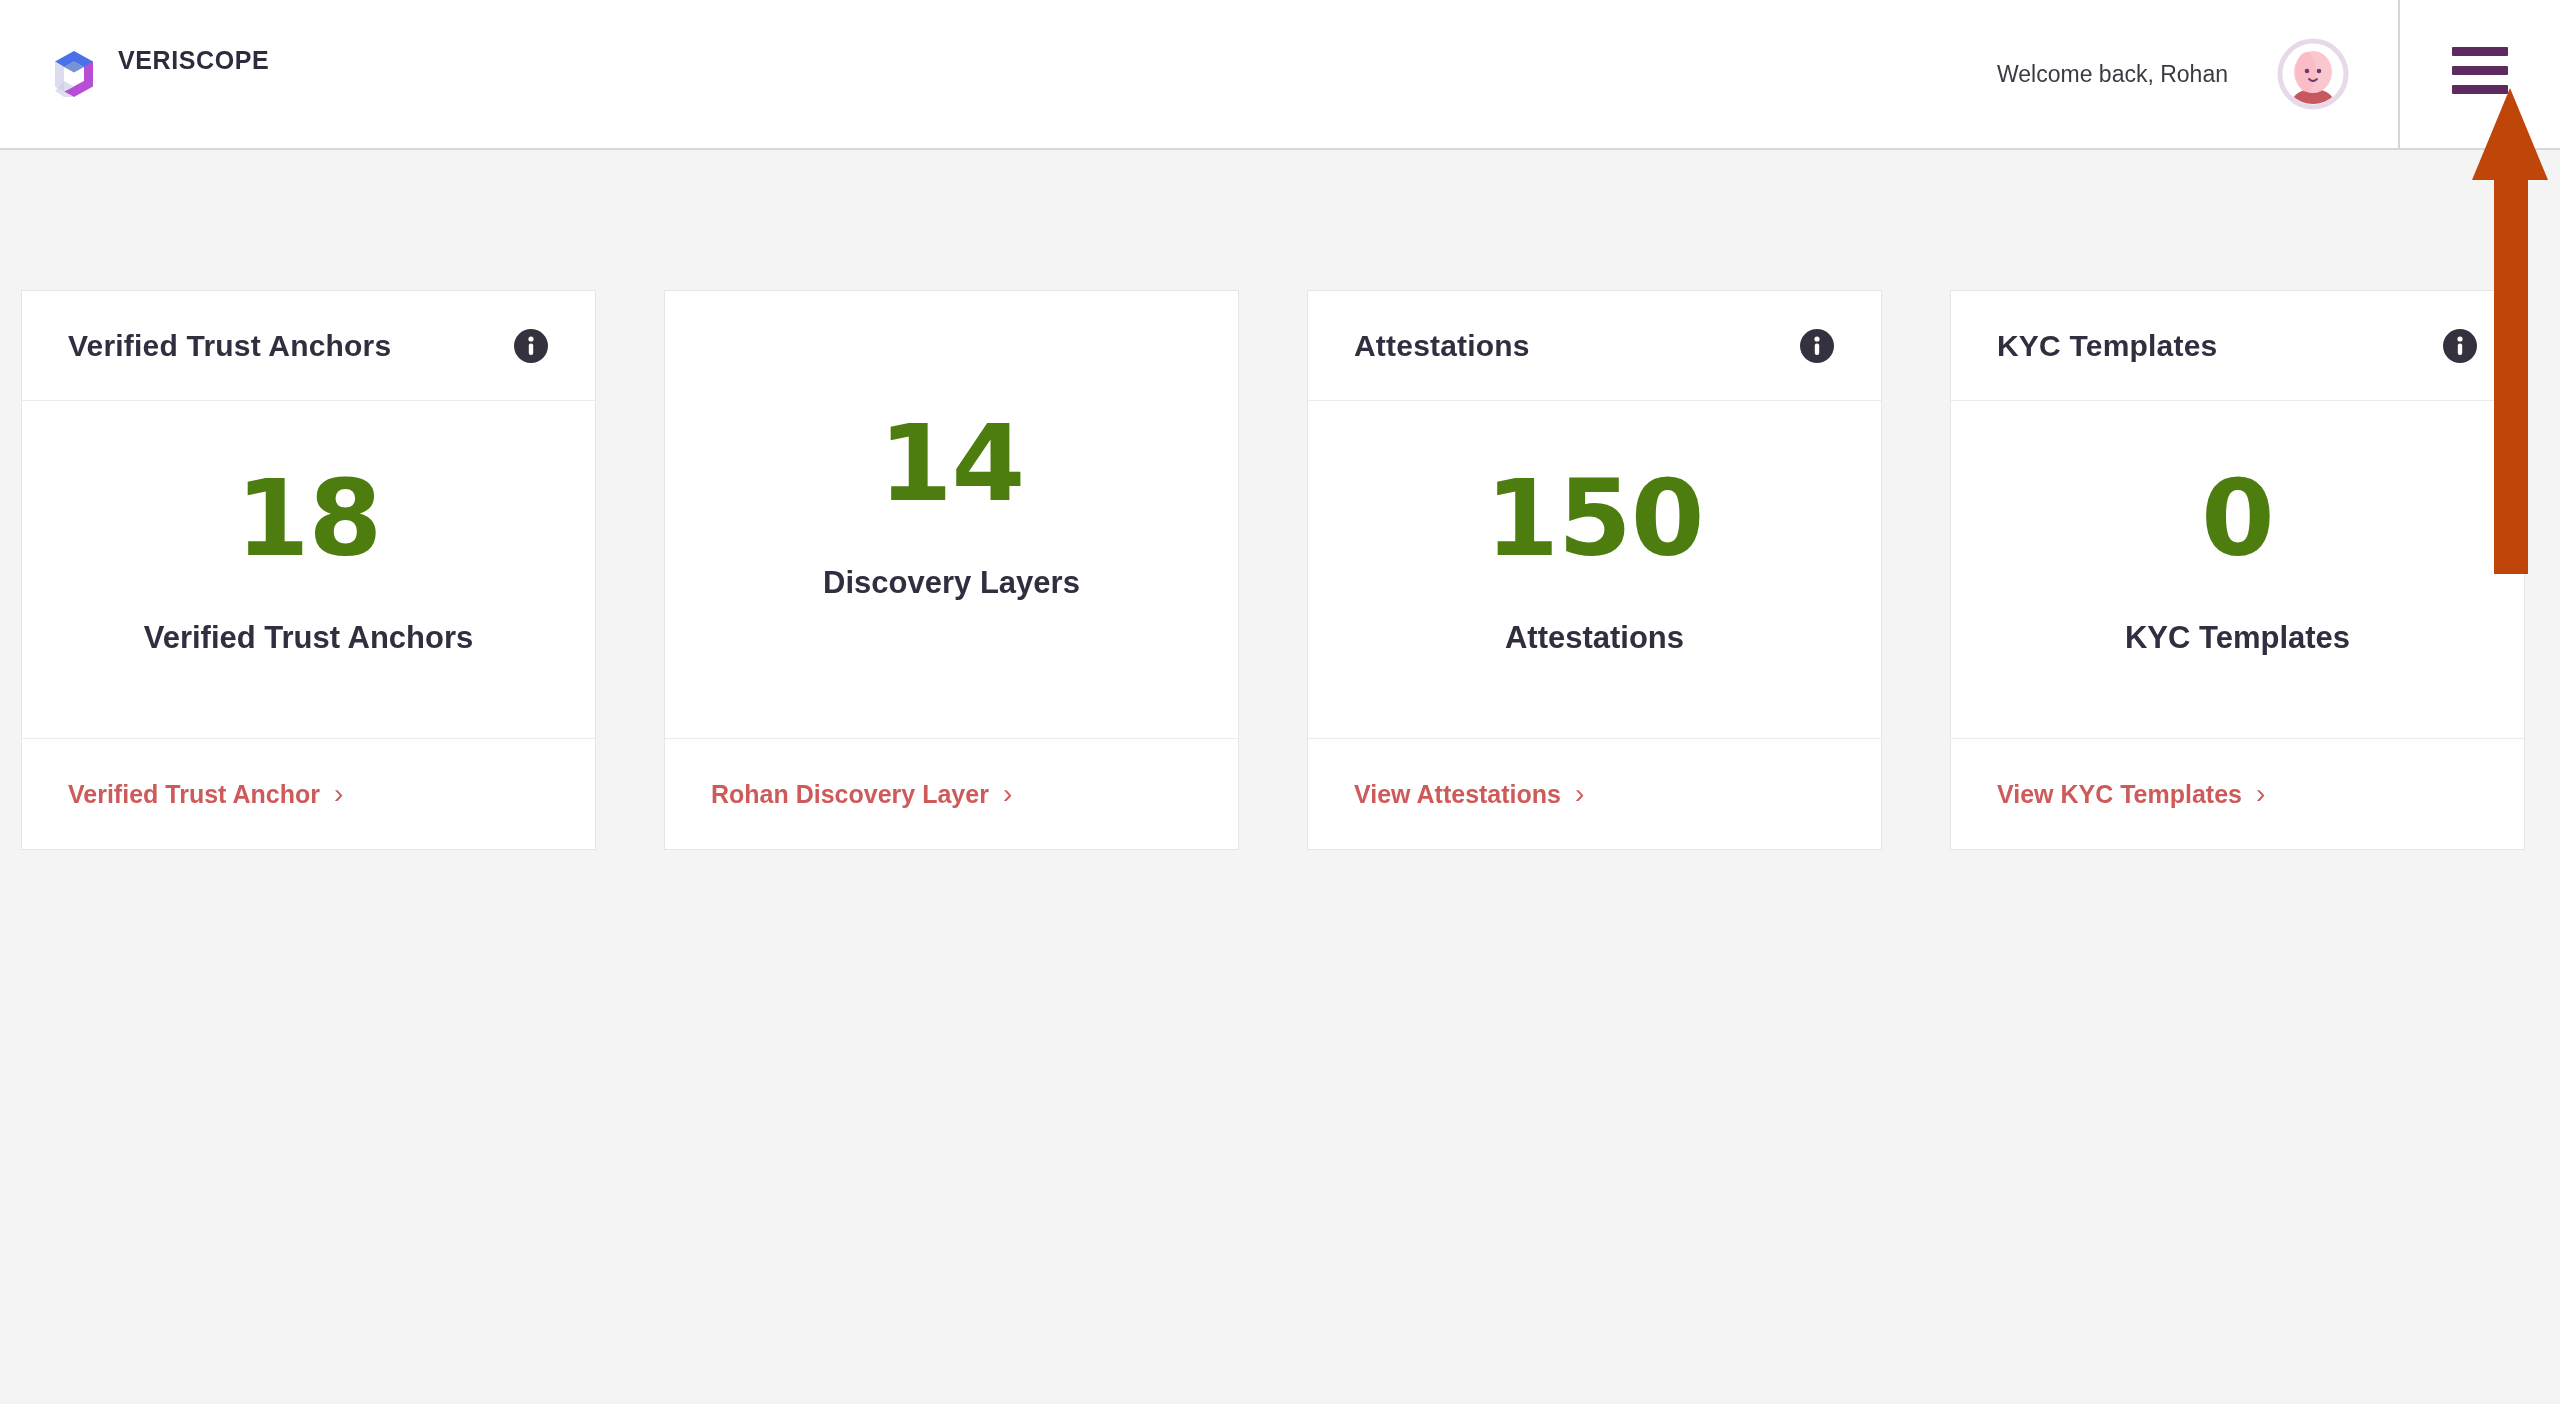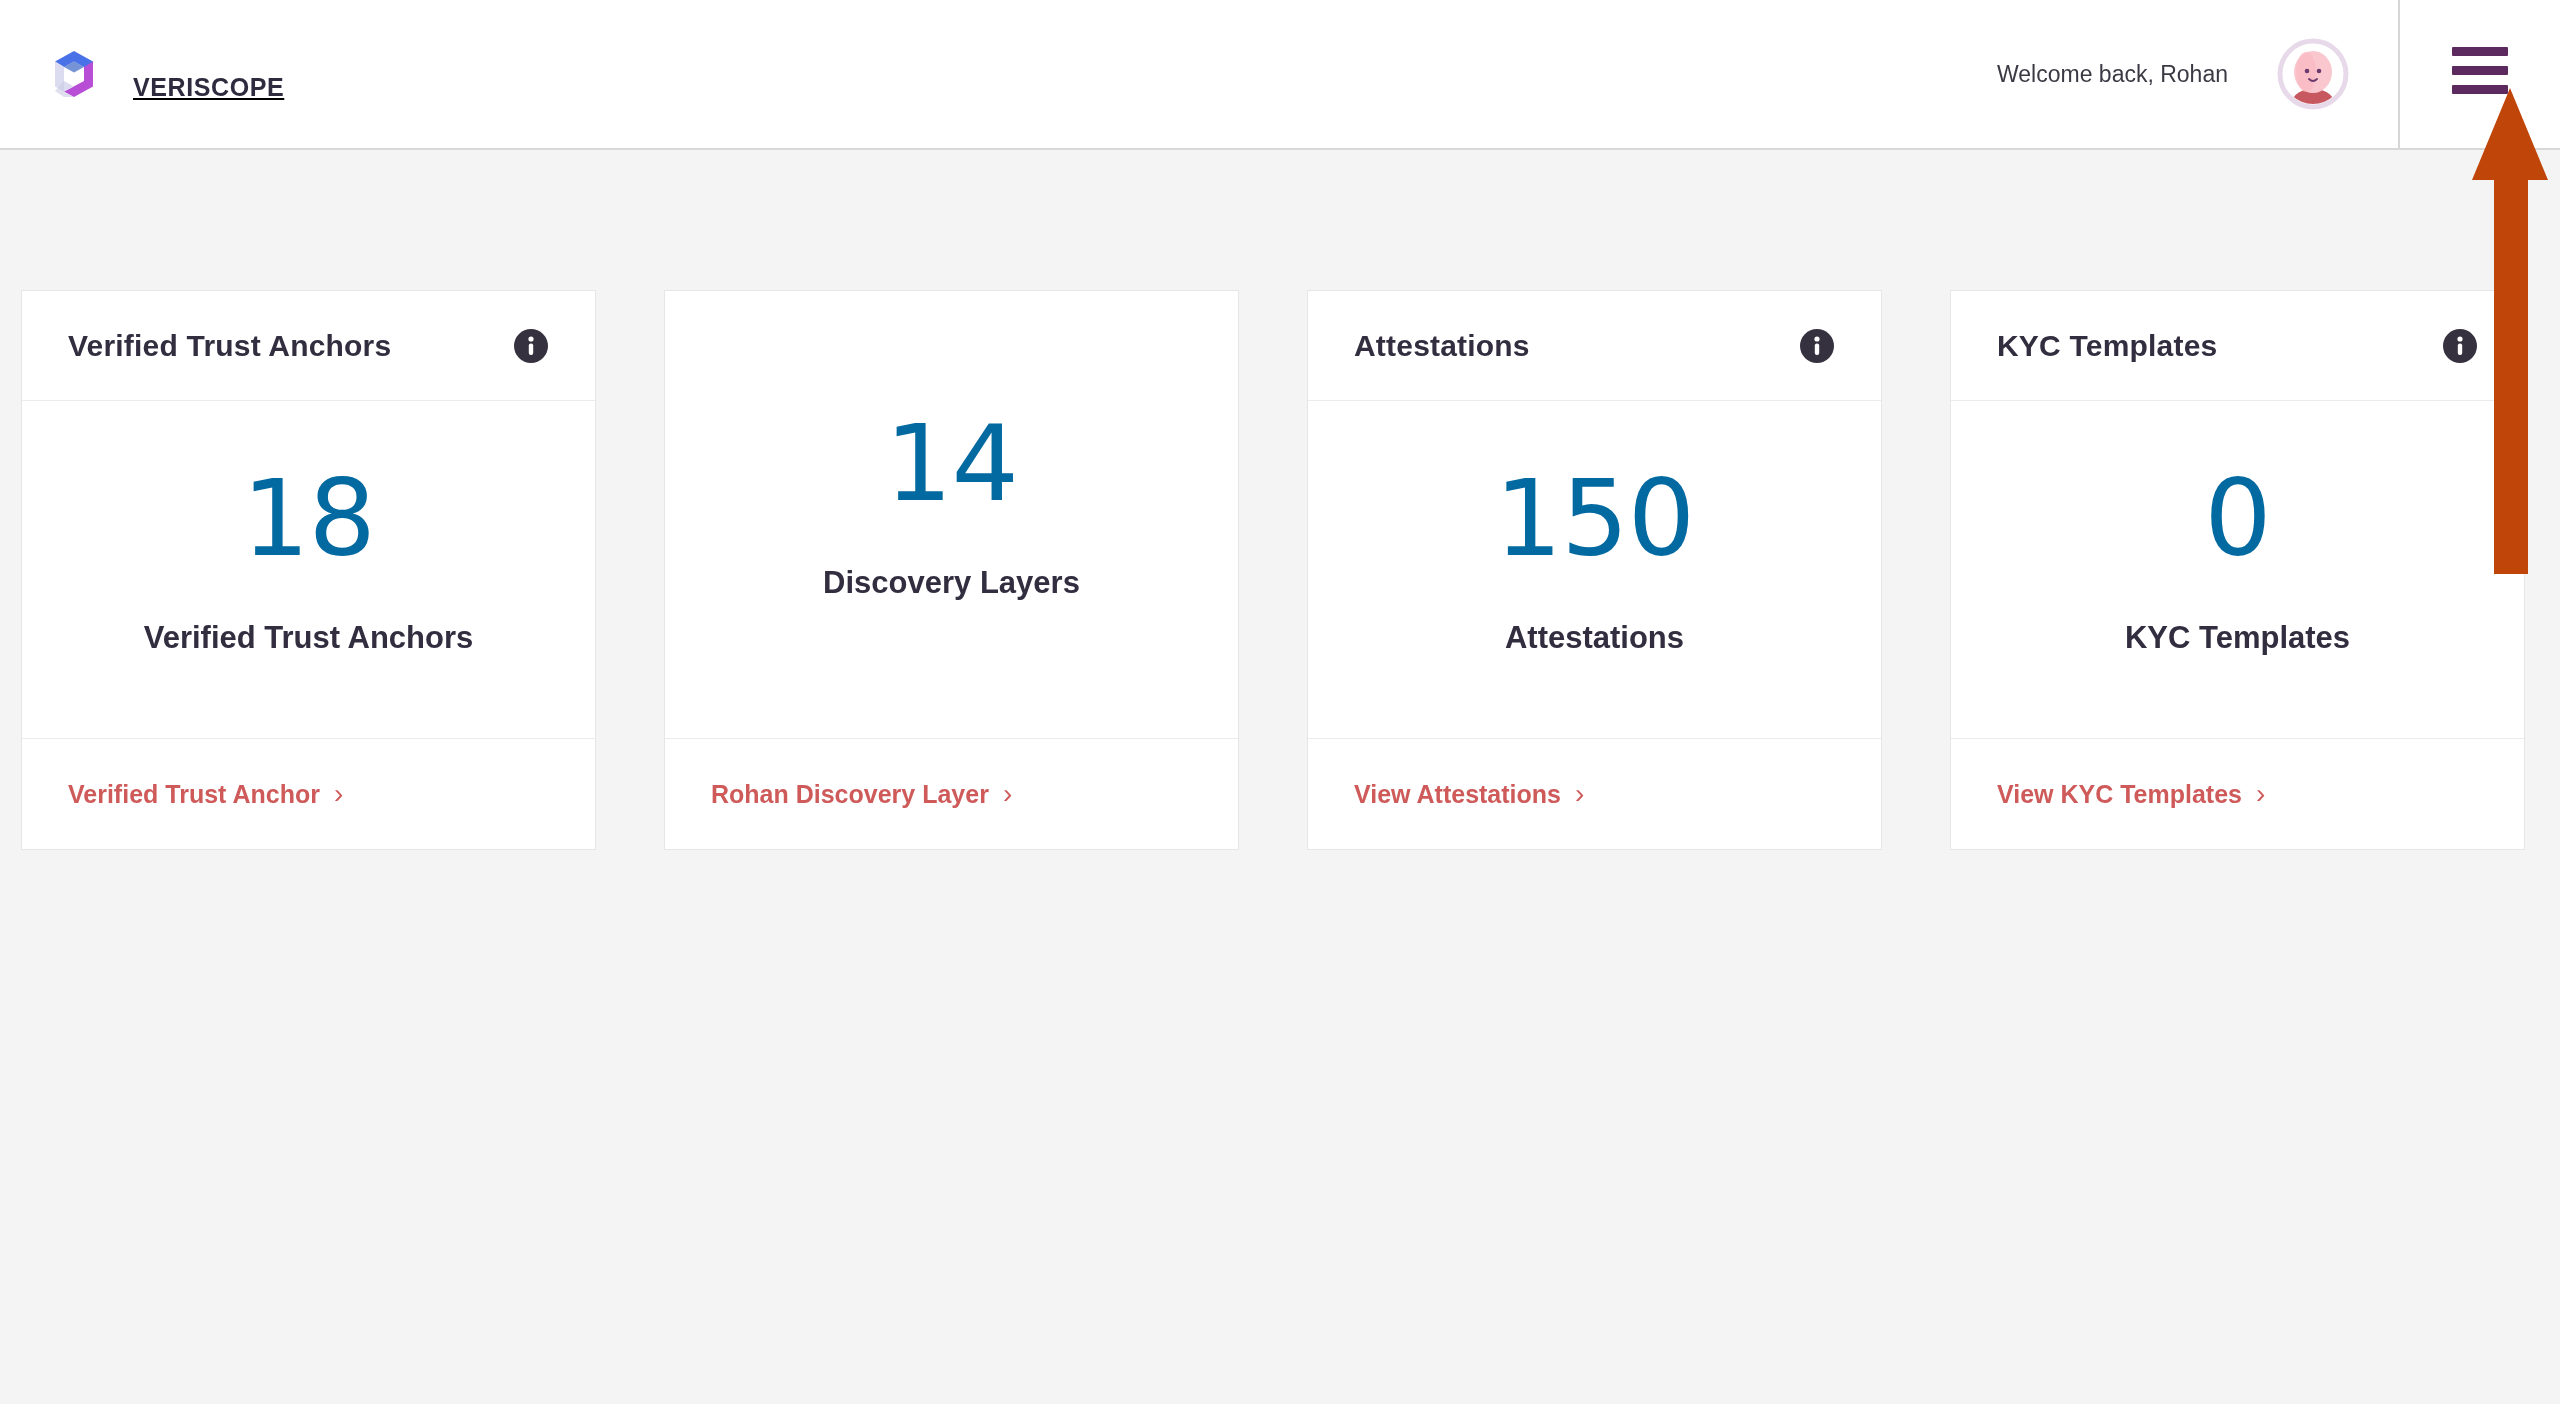--- a/index.html
+++ b/index.html
@@ -16,24 +16,23 @@
   .app-header {
     position: relative;
     height: 150px;
     background: #ffffff;
     display: flex;
     align-items: center;
     border-bottom: 2px solid #d8d8d8;
   }
   .brand {
     display: flex;
-    align-items: flex-end;
+    align-items: flex-start;
     margin-left: 46px;
-    gap: 31px;
-    text-decoration: underline;
+    gap: 16px;
   }
   .brand-mark { width: 56px; height: 56px; display: block; }
   .brand-name {
     font-size: 25px;
     font-weight: bold;
     letter-spacing: 0.6px;
     color: #2f2b3f;
   }
 
   .header-right {
@@ -124,22 +123,22 @@
     flex: 1;
     display: flex;
     flex-direction: column;
     align-items: center;
     justify-content: center;
     border-bottom: 1px solid #ebebeb;
     padding-bottom: 18px;
   }
   .card-number {
     font-size: 106px;
-    font-weight: 400;
-    color: #0369a1;
+    font-weight: 700;
+    color: #4d7c0f;
     line-height: 1;
     font-family: "DejaVu Sans", sans-serif;
     letter-spacing: -1px;
   }
   .card-label {
     margin-top: 48px;
     font-size: 31px;
     font-weight: bold;
     color: #322e40;
   }

